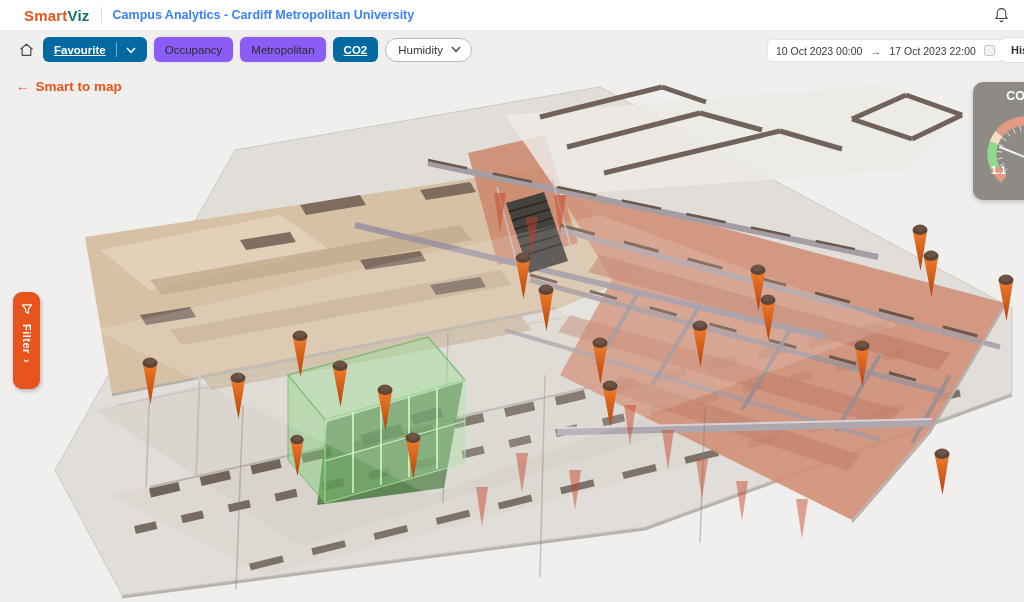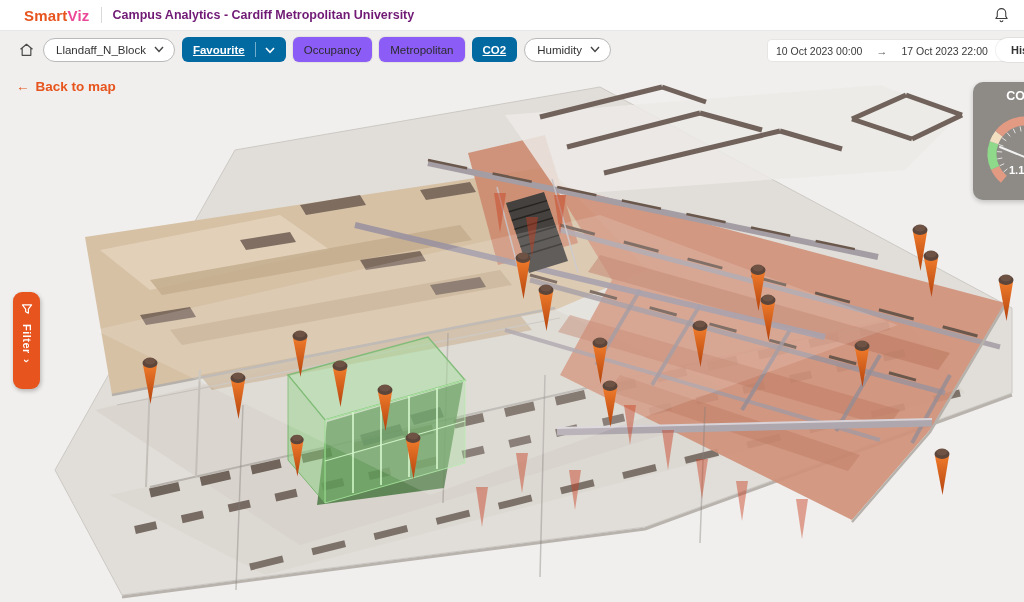--- a/index.html
+++ b/index.html
@@ -3,40 +3,40 @@
 <meta charset="utf-8">
 <style>
   html,body{margin:0;padding:0;background:#f0efed;font-family:"Liberation Sans",sans-serif;}
   #app{position:relative;width:1024px;height:602px;overflow:hidden;background:#f0efed;}
 
   
   .header{position:absolute;top:0;left:0;width:1024px;height:30px;background:#ffffff;
           border-bottom:1px solid #e7e7e7;display:flex;align-items:center;z-index:20;}
   .logo{margin-left:24px;font-size:15px;font-weight:bold;letter-spacing:.2px;}
   .logo .lp{color:#e7541e;text-align:right;}
-  .logo .ls{color:#ec4899;}
+  .logo .ls{color:#0f766e;}
   .hdr-div{width:1px;height:16px;background:#d9d9d9;margin:0 11px;}
-  .hdr-title{font-size:12.5px;font-weight:bold;color:#701a75;}
+  .hdr-title{font-size:12.5px;font-weight:bold;color:#3b82f6;}
   .bell{position:absolute;right:14px;top:6px;}
 
   
   .toolbar{position:absolute;top:37px;left:16px;display:flex;align-items:center;gap:7px;z-index:20;}
   .home-btn{width:20px;height:20px;display:flex;align-items:center;justify-content:center;cursor:pointer;}
   .pill-select{display:flex;align-items:center;justify-content:space-between;background:#fff;
       border:1px solid #b9b9b9;border-radius:13px;height:24px;padding:0 10px 0 12px;min-width:118px;
       font-size:11.5px;color:#333;cursor:pointer;box-sizing:border-box;}
   .pill-select.small{min-width:78px;}
   .btn{display:flex;align-items:center;background:#8b5cf6;border-radius:6px;height:25px;padding:0 11px;
       font-size:11.5px;color:#2c2c2c;box-shadow:0 0 0 1px rgba(0,0,0,.05);cursor:pointer;}
   .btn.sel{background:#0369a1;color:#fff;font-weight:bold;box-shadow:none;text-decoration:underline;}
   .btn.split .sp-div{width:1px;height:15px;background:rgba(255,255,255,.45);margin:0 9px 0 10px;}
   .chev{margin-left:8px;display:inline-flex;}
 
   .date-cluster{position:absolute;top:40px;left:768px;display:flex;align-items:center;z-index:20;}
-  .date-pill{display:flex;align-items:center;gap:14px;background:#fff;border-radius:4px;height:21px;
+  .date-pill{display:flex;align-items:center;gap:8px;background:#fff;border-radius:4px;height:21px;
       padding:0 8px;font-size:10.5px;color:#3a3a3a;box-shadow:0 0 0 1px rgba(0,0,0,.04);}
   .date-arrow{color:#555;font-size:11px;}
   .cal-ic{width:9px;height:9px;border:1px solid #c9c9c9;border-radius:2px;background:#f1f1f1;}
   .history-pill{position:absolute;top:38px;left:996px;width:78px;height:24px;background:#fff;border-radius:13px;
       display:flex;align-items:center;padding-left:15px;font-size:11px;font-weight:bold;color:#333;
       box-shadow:0 0 0 1px rgba(0,0,0,.06);z-index:20;}
 
   .back-link{position:absolute;top:79px;left:16px;color:#e7541e;font-size:13.5px;font-weight:bold;
       display:flex;align-items:center;gap:6px;cursor:pointer;z-index:20;}
 
@@ -44,21 +44,21 @@
   .filter-tab{position:absolute;left:13px;top:292px;width:27px;height:97px;background:#e7541e;border-radius:9px;
       display:flex;flex-direction:column;align-items:center;padding-top:9px;box-sizing:border-box;gap:5px;
       box-shadow:1px 2px 4px rgba(0,0,0,.25);cursor:pointer;z-index:15;}
   .filter-tab .v-text{writing-mode:vertical-rl;color:#fff;font-size:11px;font-weight:bold;letter-spacing:.5px;}
   .filter-tab .v-chev{writing-mode:vertical-rl;color:#fff;font-size:11px;font-weight:bold;}
 
   
   .gauge-panel{position:absolute;top:82px;left:973px;width:92px;height:118px;background:#8e8b87;
       border-radius:10px;z-index:15;box-shadow:0 2px 5px rgba(0,0,0,.2);}
   .gauge-title{text-align:center;color:#fff;font-size:12.5px;font-weight:bold;margin-top:7px;}
-  .gauge-value{position:absolute;left:36px;top:82px;color:#fff;font-size:11px;font-weight:bold;}
+  .gauge-value{position:absolute;left:18px;top:82px;color:#fff;font-size:11px;font-weight:bold;}
   .gauge-svg{position:absolute;top:24px;left:0;}
 
   
   .scene{position:absolute;top:75px;left:0;z-index:1;}
 </style>
 </head>
 <body>
 
 <div id="app">
 
@@ -75,28 +75,20 @@
         </svg>
     </div>
   </div>
 
   <div class="toolbar">
     <div class="home-btn">
       <svg width="17" height="16" viewBox="0 0 24 24">
           <path d="M3 11 L12 3.5 L21 11 M5.5 9.5V20h13V9.5" stroke="#4a4a4a" fill="none" stroke-width="1.8" stroke-linejoin="round"></path>
         </svg>
     </div>
-    <div class="pill-select">
-      <span>Llandaff_N_Block</span>
-      <span class="chev">
-          <svg width="10" height="7" viewBox="0 0 10 7">
-            <polyline points="1,1 5,5.4 9,1" fill="none" stroke="#444" stroke-width="1.4"></polyline>
-          </svg>
-        </span>
-    </div>
     <div class="btn sel split">
       <span>Favourite</span>
       <span class="sp-div"></span>
       <span><svg width="10" height="7" viewBox="0 0 10 7">
             <polyline points="1,1 5,5.4 9,1" fill="none" stroke="#fff" stroke-width="1.6"></polyline>
           </svg></span>
     </div>
     <div class="btn">
       <span>Occupancy</span>
     </div>
@@ -123,21 +115,21 @@
       <span>17 Oct 2023 22:00</span>
       <span class="cal-ic"></span>
     </div>
   </div>
   <div class="history-pill">
     <span>History</span>
   </div>
 
   <div class="back-link">
     <span>←</span>
-    <span>Back to map</span>
+    <span>Smart to map</span>
   </div>
 
   <svg class="scene" width="1024" height="527" viewBox="0 0 1024 527">
     <defs>
       <linearGradient id="coneGrad" x1="0" y1="0" x2="0" y2="1">
         <stop offset="0" stop-color="#ef7a2a"></stop>
           <stop offset="1" stop-color="#b3430e"></stop>
       </linearGradient>
       <g id="cone">
         <path d="M-7 5 L7 5 L0.5 44 Z" fill="url(#coneGrad)"></path>

